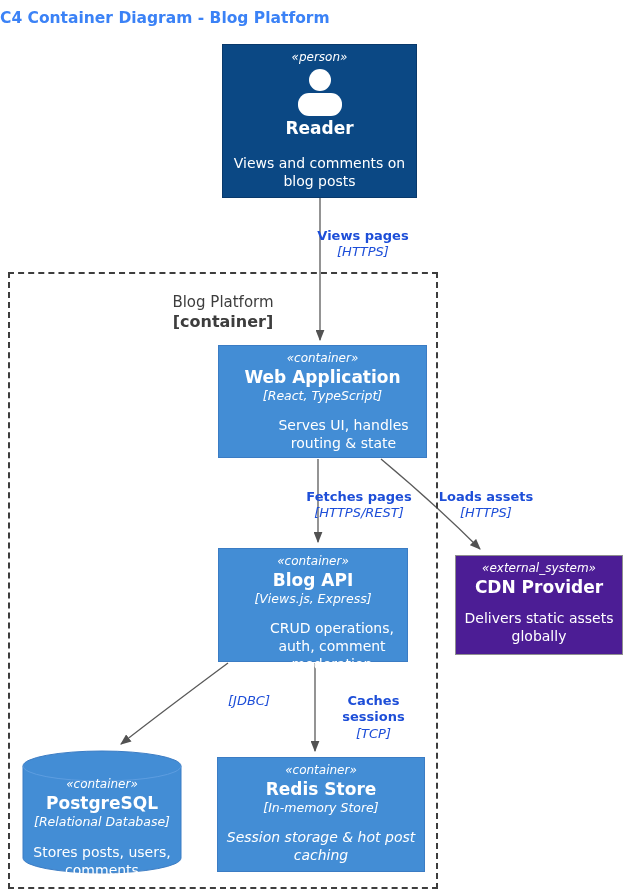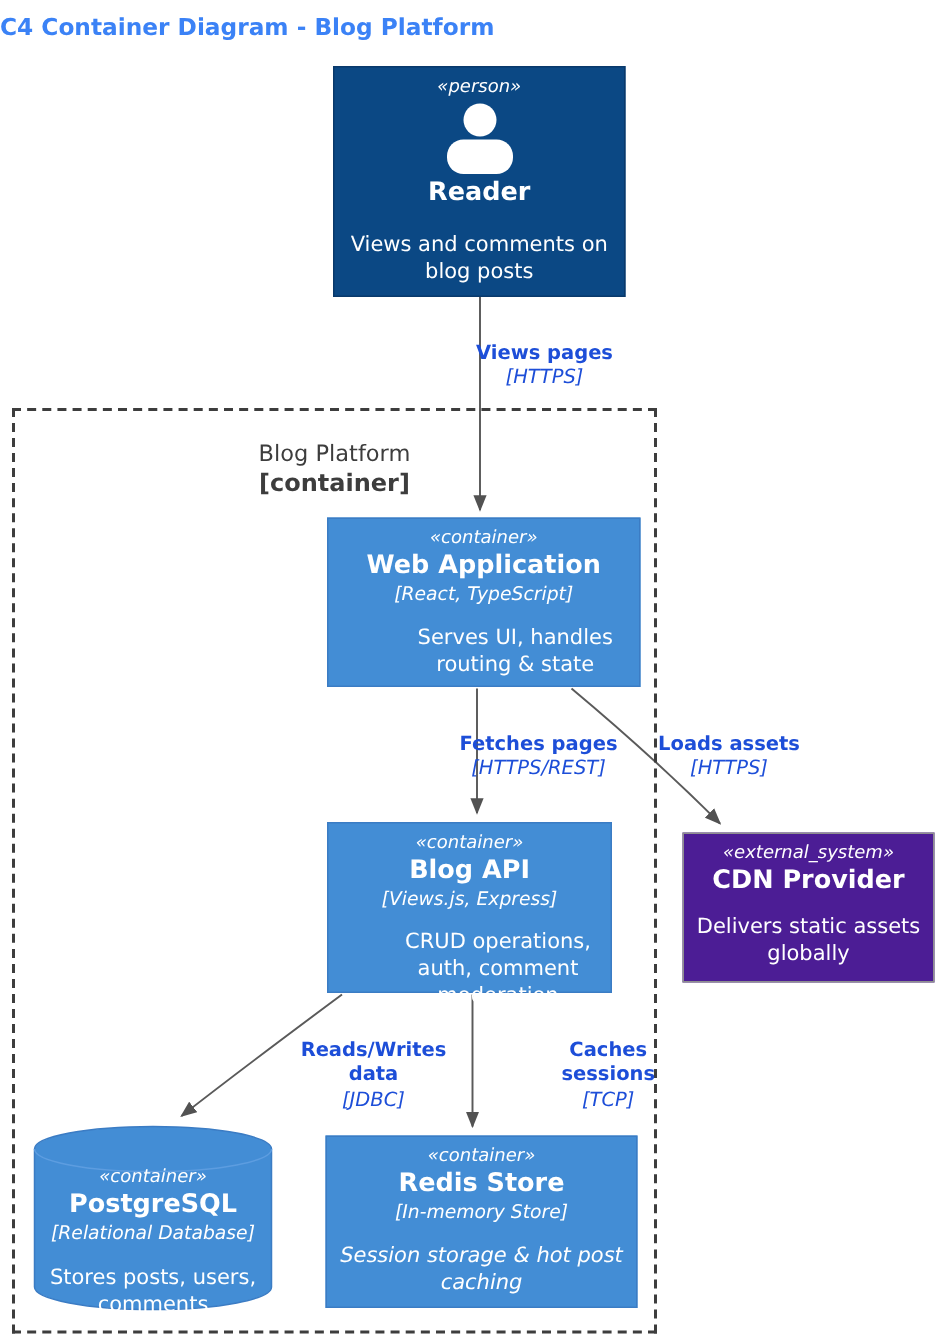--- a/index.html
+++ b/index.html
@@ -110,24 +110,23 @@
     <span class="desc" style="margin-top:13px;padding-left:44px;">CRUD operations, auth, comment moderation</span>
   </div>
 
   <div class="node external-box" style="left:455px; top:555px; width:168px; height:100px;">
     <span class="stereo">«external_system»</span>
     <span class="node-name">CDN Provider</span>
     <span class="desc" style="margin-top:12px;">Delivers static assets globally</span>
   </div>
 
   <div class="edge-label" style="left:183px; top:693px; width:132px;">
-    <span class="edge-name">Reads/Writes data</span>
     <span class="edge-tech">[JDBC]</span>
   </div>
-  <div class="edge-label" style="left:316px; top:693px; width:115px;padding-left:32px;">
+  <div class="edge-label" style="left:316px; top:693px; width:115px;">
     <span class="edge-name">Caches sessions</span>
     <span class="edge-tech">[TCP]</span>
   </div>
 
   <div class="node cyl-node" style="left:22px; top:750px; width:160px; height:124px;">
     <svg class="cyl-bg" width="160" height="124" viewBox="0 0 160 124">
       <path d="M1,16 A79,15 0 0 1 159,16 L159,108 A79,15 0 0 1 1,108 Z" fill="#438dd5" stroke="#3b7cc4" stroke-width="1"></path>
       <path d="M1,16 A79,15 0 0 0 159,16" fill="none" stroke="#5d9de0" stroke-width="1"></path>
     </svg>
     <div class="cyl-content">

